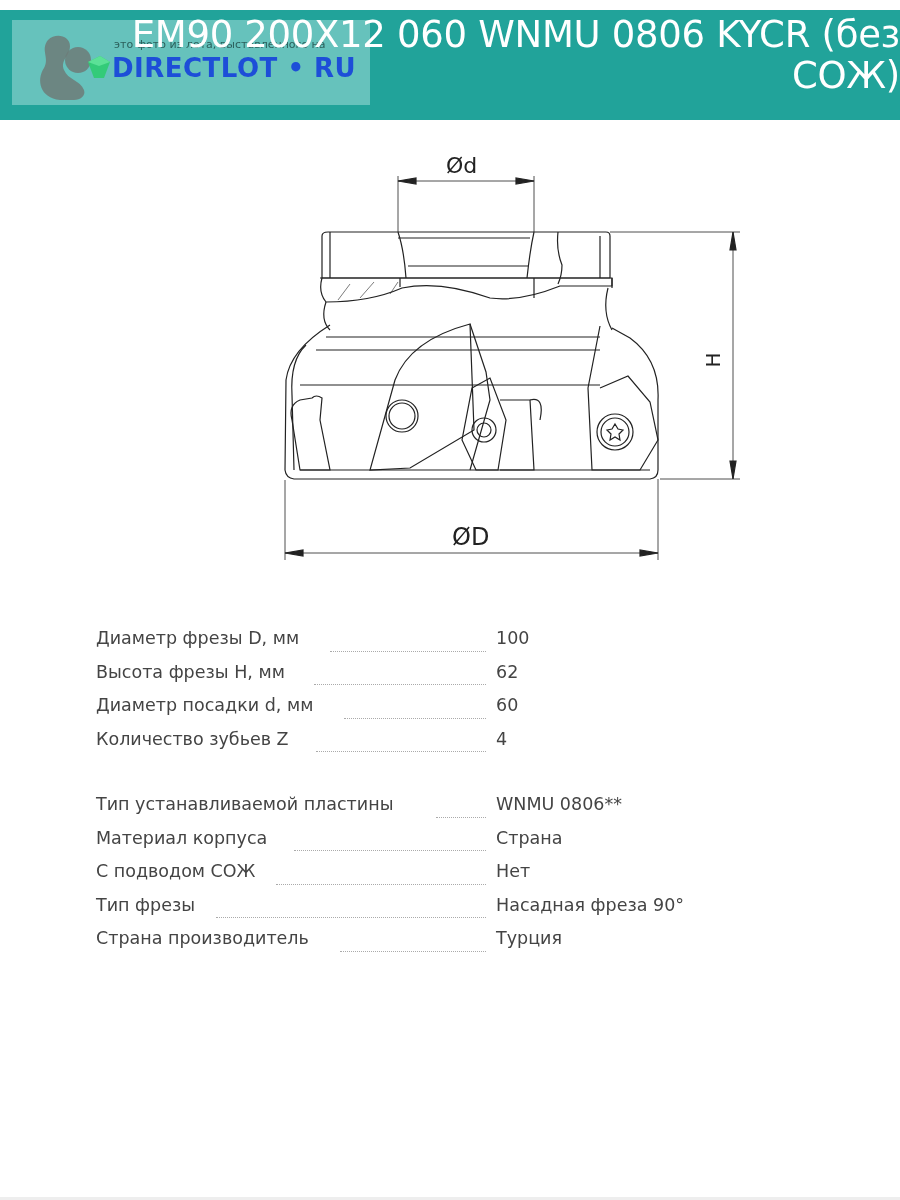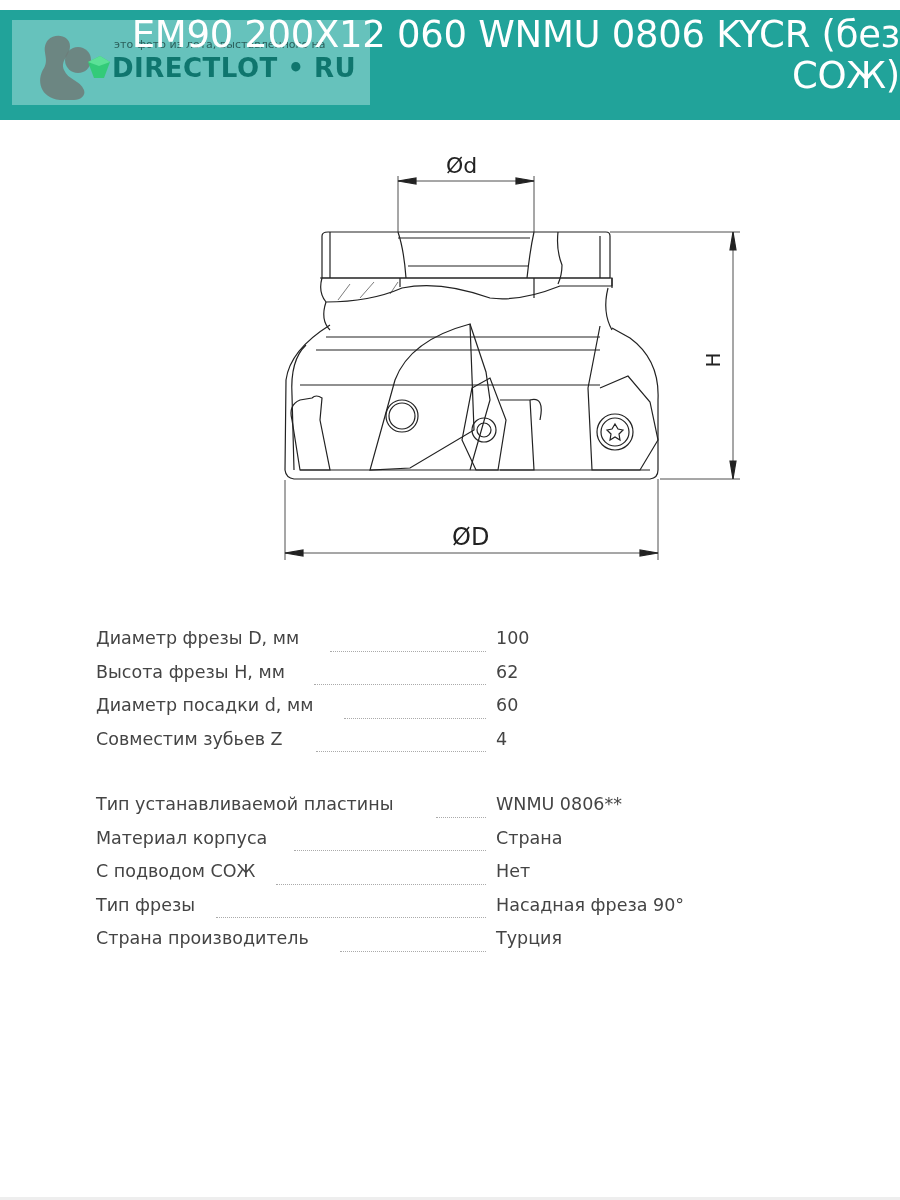--- a/index.html
+++ b/index.html
@@ -23,21 +23,21 @@
     .watermark {
       position: absolute; left: 12px; top: 20px; width: 358px; height: 85px;
       background: rgba(160, 220, 216, 0.55);
     }
     .wm-caption {
       position: absolute; left: 102px; top: 18px; font-size: 11px; color: #2b5f5b;
       font-family: "DejaVu Sans", sans-serif; white-space: nowrap;
     }
     .wm-logo {
       position: absolute; left: 100px; top: 33px; font-size: 26px; font-weight: bold;
-      color: #0f766e; letter-spacing: 0.5px; white-space: nowrap;
+      color: #1d4ed8; letter-spacing: 0.5px; white-space: nowrap;
       font-family: "DejaVu Sans", sans-serif;
     }
     .wm-mascot { position: absolute; left: 18px; top: 10px; width: 90px; height: 72px; }
     .drawing { position: absolute; left: 270px; top: 140px; width: 480px; height: 430px; }
     .specs {
       position: absolute; left: 96px; width: 640px;
       font-family: "DejaVu Sans", sans-serif; font-size: 17.5px; color: #444444;
     }
     .spec-row { position: relative; height: 33.5px; display: flex; align-items: baseline; }
     .spec-label { white-space: nowrap; text-align: center; }
@@ -155,21 +155,21 @@
     <span class="spec-label">Высота фрезы H, мм</span>
     <span class="spec-dots" style="left:218px"></span>
     <span class="spec-value">62</span>
   </div>
   <div class="spec-row">
     <span class="spec-label">Диаметр посадки d, мм</span>
     <span class="spec-dots" style="left:248px"></span>
     <span class="spec-value">60</span>
   </div>
   <div class="spec-row">
-    <span class="spec-label">Совместим зубьев Z</span>
+    <span class="spec-label">Количество зубьев Z</span>
     <span class="spec-dots" style="left:220px"></span>
     <span class="spec-value">4</span>
   </div>
 </div>
 
 <div class="specs group2">
   <div class="spec-row">
     <span class="spec-label">Тип устанавливаемой пластины</span>
     <span class="spec-dots" style="left:340px"></span>
     <span class="spec-value">WNMU 0806**</span>

